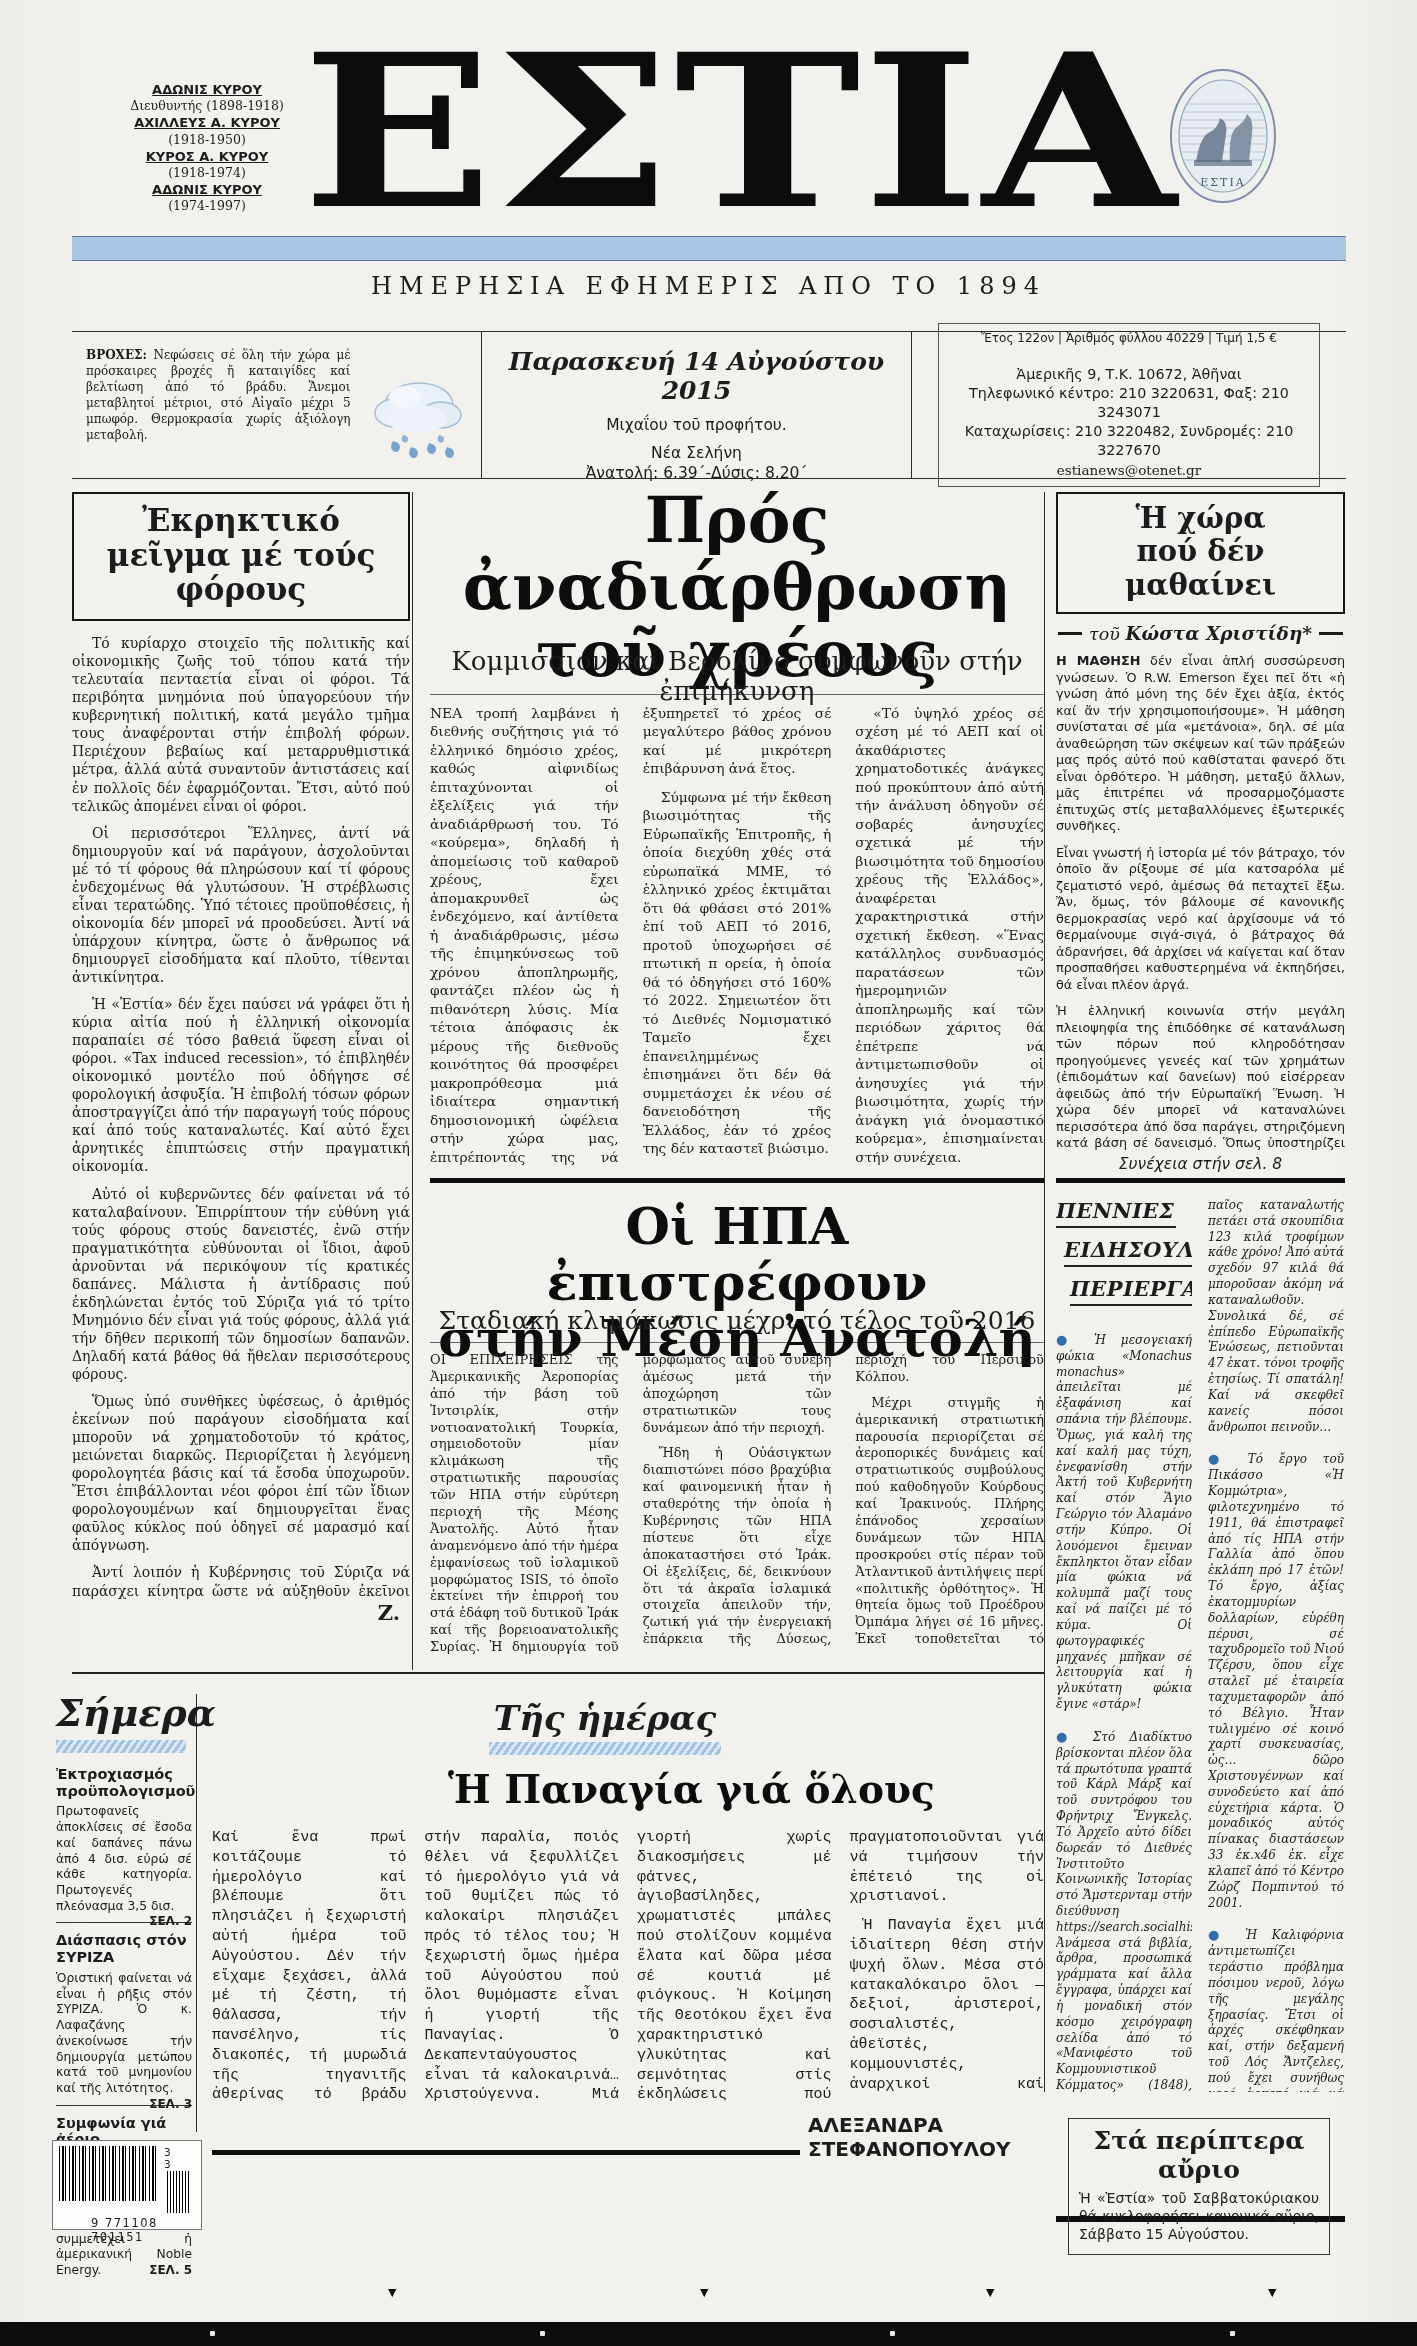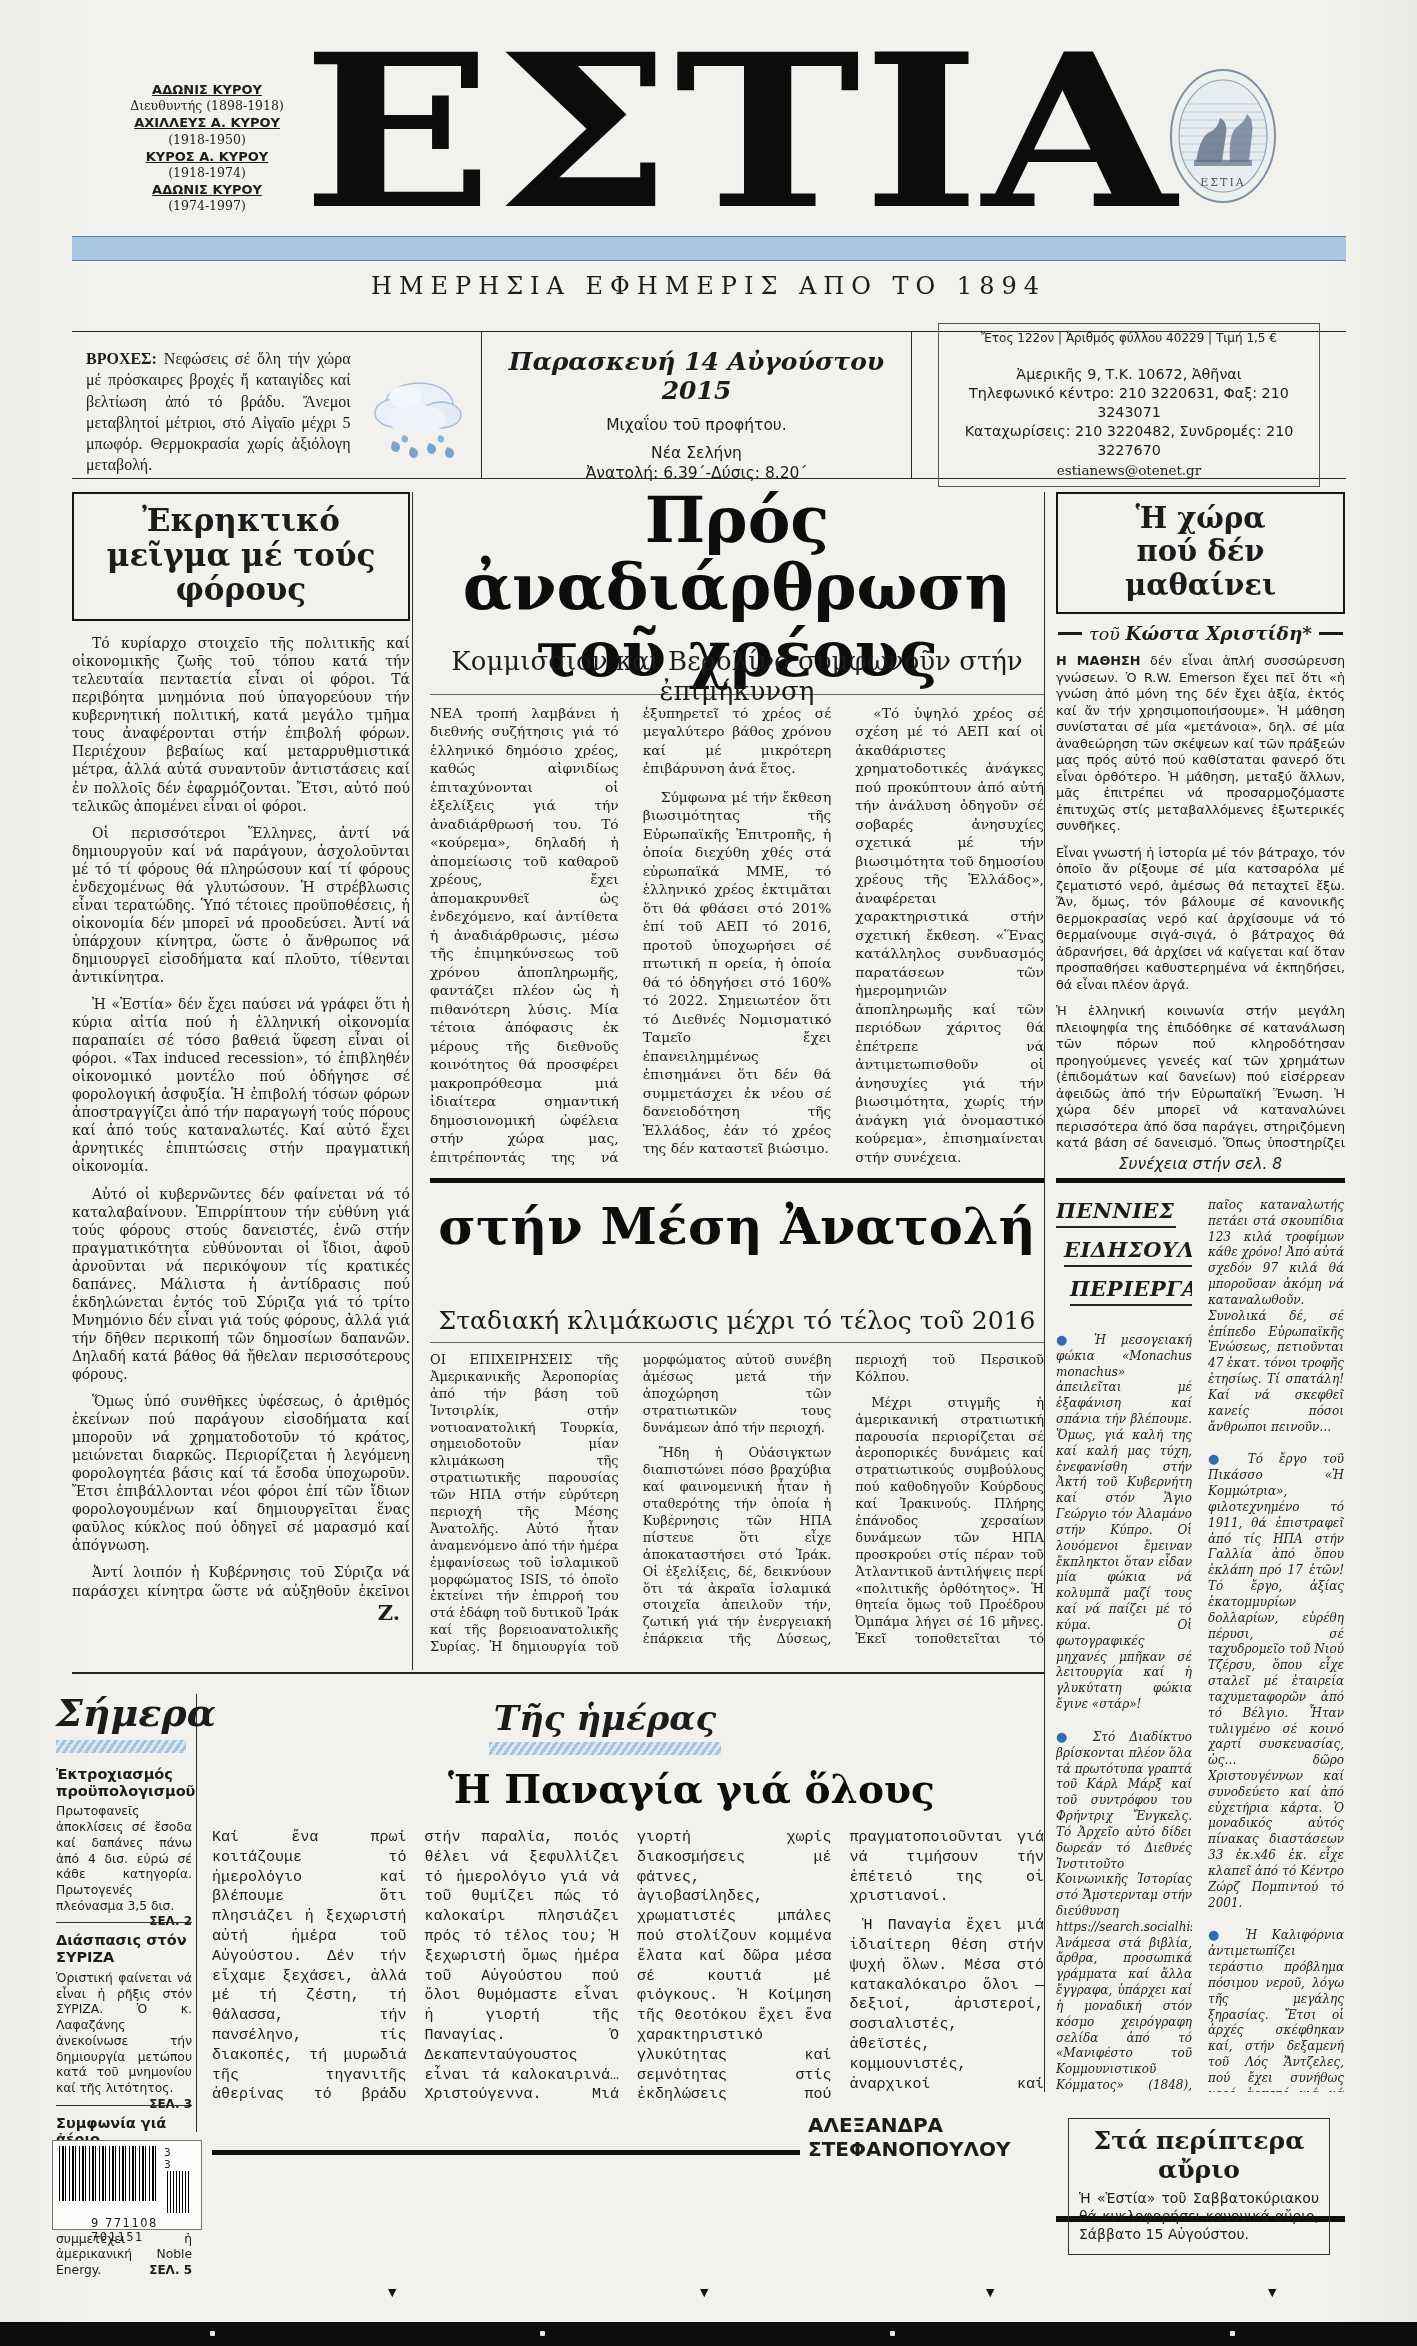--- a/index.html
+++ b/index.html
@@ -11,21 +11,21 @@
   .f-name{font-family:"DejaVu Sans",sans-serif;font-weight:bold;font-size:13px;line-height:1.25;text-decoration:underline;}
   .f-dates{font-size:12.5px;line-height:1.2;margin-bottom:2px;}
   .logo{left:300px;top:26px;width:880px;height:212px;display:flex;align-items:center;justify-content:center;overflow:visible;}
   .logo span{font-family:"DejaVu Serif",serif;font-weight:bold;font-size:212px;line-height:1;letter-spacing:2px;transform:scaleX(1.18);display:inline-block;color:#0c0c0c;}
   .emblem{left:1166px;top:64px;width:114px;height:150px;}
   .blue-band{left:72px;top:236px;width:1274px;height:23px;background:#a9c7e3;border-top:1px solid #5d7a9d;border-bottom:1px solid #5d7a9d;}
   .subtitle{left:0;top:272px;width:1417px;text-align:center;font-size:24px;letter-spacing:7px;}
   
   .info-row{left:72px;top:331px;width:1274px;height:148px;border-top:1.5px solid #2b2b2b;border-bottom:1.5px solid #2b2b2b;display:flex;box-sizing:border-box;}
   .info-weather{width:410px;border-right:1px solid #2b2b2b;box-sizing:border-box;display:flex;gap:6px;padding:16px 8px 8px 14px;}
-  .weather-text{font-size:16px;line-height:1.33;text-align:justify;width:268px;font-family:Liberation Serif, serif;}
+  .weather-text{font-size:12px;line-height:1.33;text-align:justify;width:268px;}
   .weather-text b{font-weight:bold;}
   .cloud-wrap{width:118px;display:flex;align-items:center;justify-content:center;}
   .info-date{width:430px;border-right:1px solid #2b2b2b;box-sizing:border-box;text-align:center;padding-top:15px;}
   .date-main{font-weight:bold;font-style:italic;font-size:25px;}
   .date-sub{font-family:"DejaVu Sans",sans-serif;font-size:15.5px;margin-top:11px;}
   .date-sub2{font-family:"DejaVu Sans",sans-serif;font-size:15.5px;margin-top:9px;line-height:1.3;}
   .info-issue{flex:1;display:flex;align-items:center;justify-content:center;}
   .issue-box{border:1px solid #555;padding:7px 10px 8px;text-align:center;width:88%;box-sizing:border-box;}
   .issue-line1{font-family:"DejaVu Sans",sans-serif;font-size:12px;margin-bottom:20px;}
   .issue-line{font-family:"DejaVu Sans",sans-serif;font-size:14.3px;line-height:1.32;}
@@ -247,20 +247,21 @@
     </div>
     <div class="op-body">
       <p><b>Η ΜΑΘΗΣΗ</b> <span>δέν εἶναι ἁπλή συσσώρευση γνώσεων. Ὁ R.W. Emerson ἔχει πεῖ ὅτι «ἡ γνώση ἀπό μόνη της δέν ἔχει ἀξία, ἐκτός καί ἄν τήν χρησιμοποιήσουμε». Ἡ μάθηση συνίσταται σέ μία «μετάνοια», δηλ. σέ μία ἀναθεώρηση τῶν σκέψεων καί τῶν πράξεών μας πρός αὐτό πού καθίσταται φανερό ὅτι εἶναι ὀρθότερο. Ἡ μάθηση, μεταξύ ἄλλων, μᾶς ἐπιτρέπει νά προσαρμοζόμαστε ἐπιτυχῶς στίς μεταβαλλόμενες ἐξωτερικές συνθῆκες.</span></p>
       <p>Εἶναι γνωστή ἡ ἱστορία μέ τόν βάτραχο, τόν ὁποῖο ἄν ρίξουμε σέ μία κατσαρόλα μέ ζεματιστό νερό, ἀμέσως θά πεταχτεῖ ἔξω. Ἄν, ὅμως, τόν βάλουμε σέ κανονικῆς θερμοκρασίας νερό καί ἀρχίσουμε νά τό θερμαίνουμε σιγά-σιγά, ὁ βάτραχος θά ἀδρανήσει, θά ἀρχίσει νά καίγεται καί ὅταν προσπαθήσει καθυστερημένα νά ἐκπηδήσει, θά εἶναι πλέον ἀργά.</p>
       <p>Ἡ ἑλληνική κοινωνία στήν μεγάλη πλειοψηφία της ἐπιδόθηκε σέ κατανάλωση τῶν πόρων πού κληροδότησαν προηγούμενες γενεές καί τῶν χρημάτων (ἐπιδομάτων καί δανείων) πού εἰσέρρεαν ἀφειδῶς ἀπό τήν Εὐρωπαϊκή Ἕνωση. Ἡ χώρα δέν μπορεῖ νά καταναλώνει περισσότερα ἀπό ὅσα παράγει, στηριζόμενη κατά βάση σέ δανεισμό. Ὅπως ὑποστηρίζει παραστατικά ὁ καθηγητής Δημήτρης Μπουραντᾶς, «γίναμε μία ὁλόκληρη χώρα-βάτραχος». Ἡ παρατεταμένη ἀπραξία βόλευε πολλούς.</p>
     </div>
     <div class="op-continue">Συνέχεια στήν σελ. 8</div>
   </div>
 
   <div class="abs usa-head">
+    <div>Οἱ ΗΠΑ ἐπιστρέφουν</div>
     <div>στήν Μέση Ἀνατολή</div>
   </div>
   <div class="abs usa-subhead">Σταδιακή κλιμάκωσις μέχρι τό τέλος τοῦ 2016</div>
   <div class="abs usa-body">
     <p>ΟΙ ΕΠΙΧΕΙΡΗΣΕΙΣ τῆς Ἀμερικανικῆς Ἀεροπορίας ἀπό τήν βάση τοῦ Ἰντσιρλίκ, στήν νοτιοανατολική Τουρκία, σημειοδοτοῦν μίαν κλιμάκωση τῆς στρατιωτικῆς παρουσίας τῶν ΗΠΑ στήν εὐρύτερη περιοχή τῆς Μέσης Ἀνατολῆς. Αὐτό ἦταν ἀναμενόμενο ἀπό τήν ἡμέρα ἐμφανίσεως τοῦ ἰσλαμικοῦ μορφώματος ISIS, τό ὁποῖο ἐκτείνει τήν ἐπιρροή του στά ἐδάφη τοῦ δυτικοῦ Ἰράκ καί τῆς βορειοανατολικῆς Συρίας. Ἡ δημιουργία τοῦ μορφώματος αὐτοῦ συνέβη ἀμέσως μετά τήν ἀποχώρηση τῶν στρατιωτικῶν τους δυνάμεων ἀπό τήν περιοχή.</p>
     <p>Ἤδη ἡ Οὐάσιγκτων διαπιστώνει πόσο βραχύβια καί φαινομενική ἦταν ἡ σταθερότης τήν ὁποία ἡ Κυβέρνησις τῶν ΗΠΑ πίστευε ὅτι εἶχε ἀποκαταστήσει στό Ἰράκ. Οἱ ἐξελίξεις, δέ, δεικνύουν ὅτι τά ἀκραῖα ἰσλαμικά στοιχεῖα ἀπειλοῦν τήν, ζωτική γιά τήν ἐνεργειακή ἐπάρκεια τῆς Δύσεως, περιοχή τοῦ Περσικοῦ Κόλπου.</p>
     <p>Μέχρι στιγμῆς ἡ ἀμερικανική στρατιωτική παρουσία περιορίζεται σέ ἀεροπορικές δυνάμεις καί στρατιωτικούς συμβούλους πού καθοδηγοῦν Κούρδους καί Ἰρακινούς. Πλήρης ἐπάνοδος χερσαίων δυνάμεων τῶν ΗΠΑ προσκρούει στίς πέραν τοῦ Ἀτλαντικοῦ ἀντιλήψεις περί «πολιτικῆς ὀρθότητος». Ἡ θητεία ὅμως τοῦ Προέδρου Ὀμπάμα λήγει σέ 16 μῆνες. Ἐκεῖ τοποθετεῖται τό ὁρόσημο γιά τήν ἐπάνοδο τῶν Ἀμερικανῶν, μέ πλήρη στρατιωτική ὀργάνωση στό Ἰράκ. Μέχρι τότε ἀναμένεται νά ἀκολουθεῖται μιά πολιτική λελογισμένης κλιμακώσεως μέ στόχο τόν περιορισμό τῶν δυνατοτήτων τῶν ἰσλαμιστῶν. (Λεπτομέρειες σελ. 5).</p>
   </div>
 
   <div class="abs pennies">

